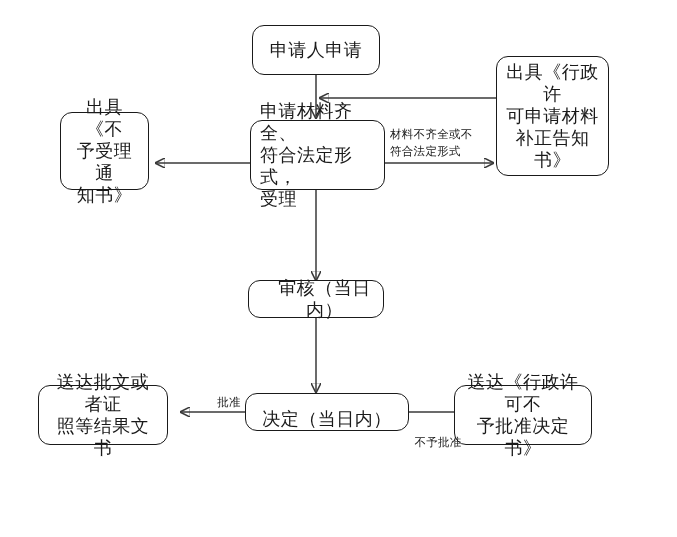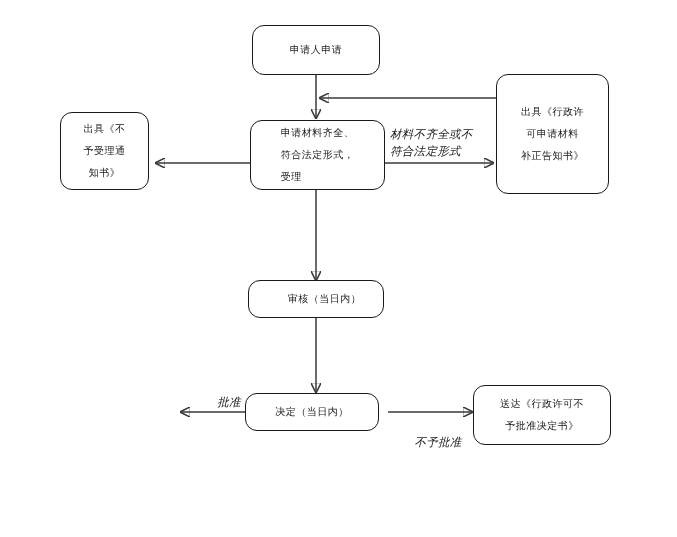--- a/index.html
+++ b/index.html
@@ -20,21 +20,21 @@
   }
   .node {
     position: absolute;
     box-sizing: border-box;
     border: 1.4px solid #1a1a1a;
     border-radius: 12px;
     background: #ffffff;
     display: flex;
     align-items: center;
     justify-content: center;
-    font-size: 10px;
+    font-size: 18px;
     line-height: 22px;
     color: #1a1a1a;
     text-align: center;
     letter-spacing: 0.5px;
     z-index: 3;
   }
   .node.left-align {
     justify-content: center;
     text-align: left;
   }
@@ -45,21 +45,20 @@
   }
   .edge-label {
     position: absolute;
     font-size: 11.5px;
     line-height: 17px;
     color: #1a1a1a;
     white-space: pre-line;
     letter-spacing: 0.3px;
     z-index: 4;
     background: transparent;
-    font-style: italic;
   }
   svg.edges {
     position: absolute;
     left: 0;
     top: 0;
     width: 677px;
     height: 537px;
     z-index: 1;
   }
   svg.edges line, svg.edges path {
@@ -106,36 +105,40 @@
 符合法定形式，
 受理</span>
   </div>
 
   <div class="node" style="left:60px; top:112px; width:89px; height:78px;">
     <span class="node-text">出具《不
 予受理通
 知书》</span>
   </div>
 
-  <div class="node" style="left:496px; top:74px; width:113px; height:120px;">
+  <div class="node" style="left:496px; top:56px; width:113px; height:120px;">
     <span class="node-text">出具《行政许
 可申请材料
 补正告知书》</span>
   </div>
 
   <div class="node" style="left:248px; top:280px; width:136px; height:38px;padding-left:17px;">
     <span class="node-text">审核（当日内）</span>
   </div>
 
-  <div class="node" style="left:245px; top:393px; width:134px; height:38px;">
+  <div class="node" style="left:245px; top:393px; width:164px; height:38px;align-items:flex-end;">
     <span class="node-text">决定（当日内）</span>
   </div>
 
+  <div class="node" style="left:38px; top:385px; width:130px; height:60px;">
+    <span class="node-text">送达批文或者证
+照等结果文书</span>
+  </div>
 
-  <div class="node" style="left:473px; top:385px; width:138px; height:60px;">
+  <div class="node" style="left:454px; top:385px; width:138px; height:60px;">
     <span class="node-text">送达《行政许可不
 予批准决定书》</span>
   </div>
 
 
   <div class="edge-label" style="left:390px; top:126px; width:104px; text-align:left;">材料不齐全或不
 符合法定形式</div>
 
   <div class="edge-label" style="left:201px; top:394px; width:56px; text-align:center;">批准</div>
 

